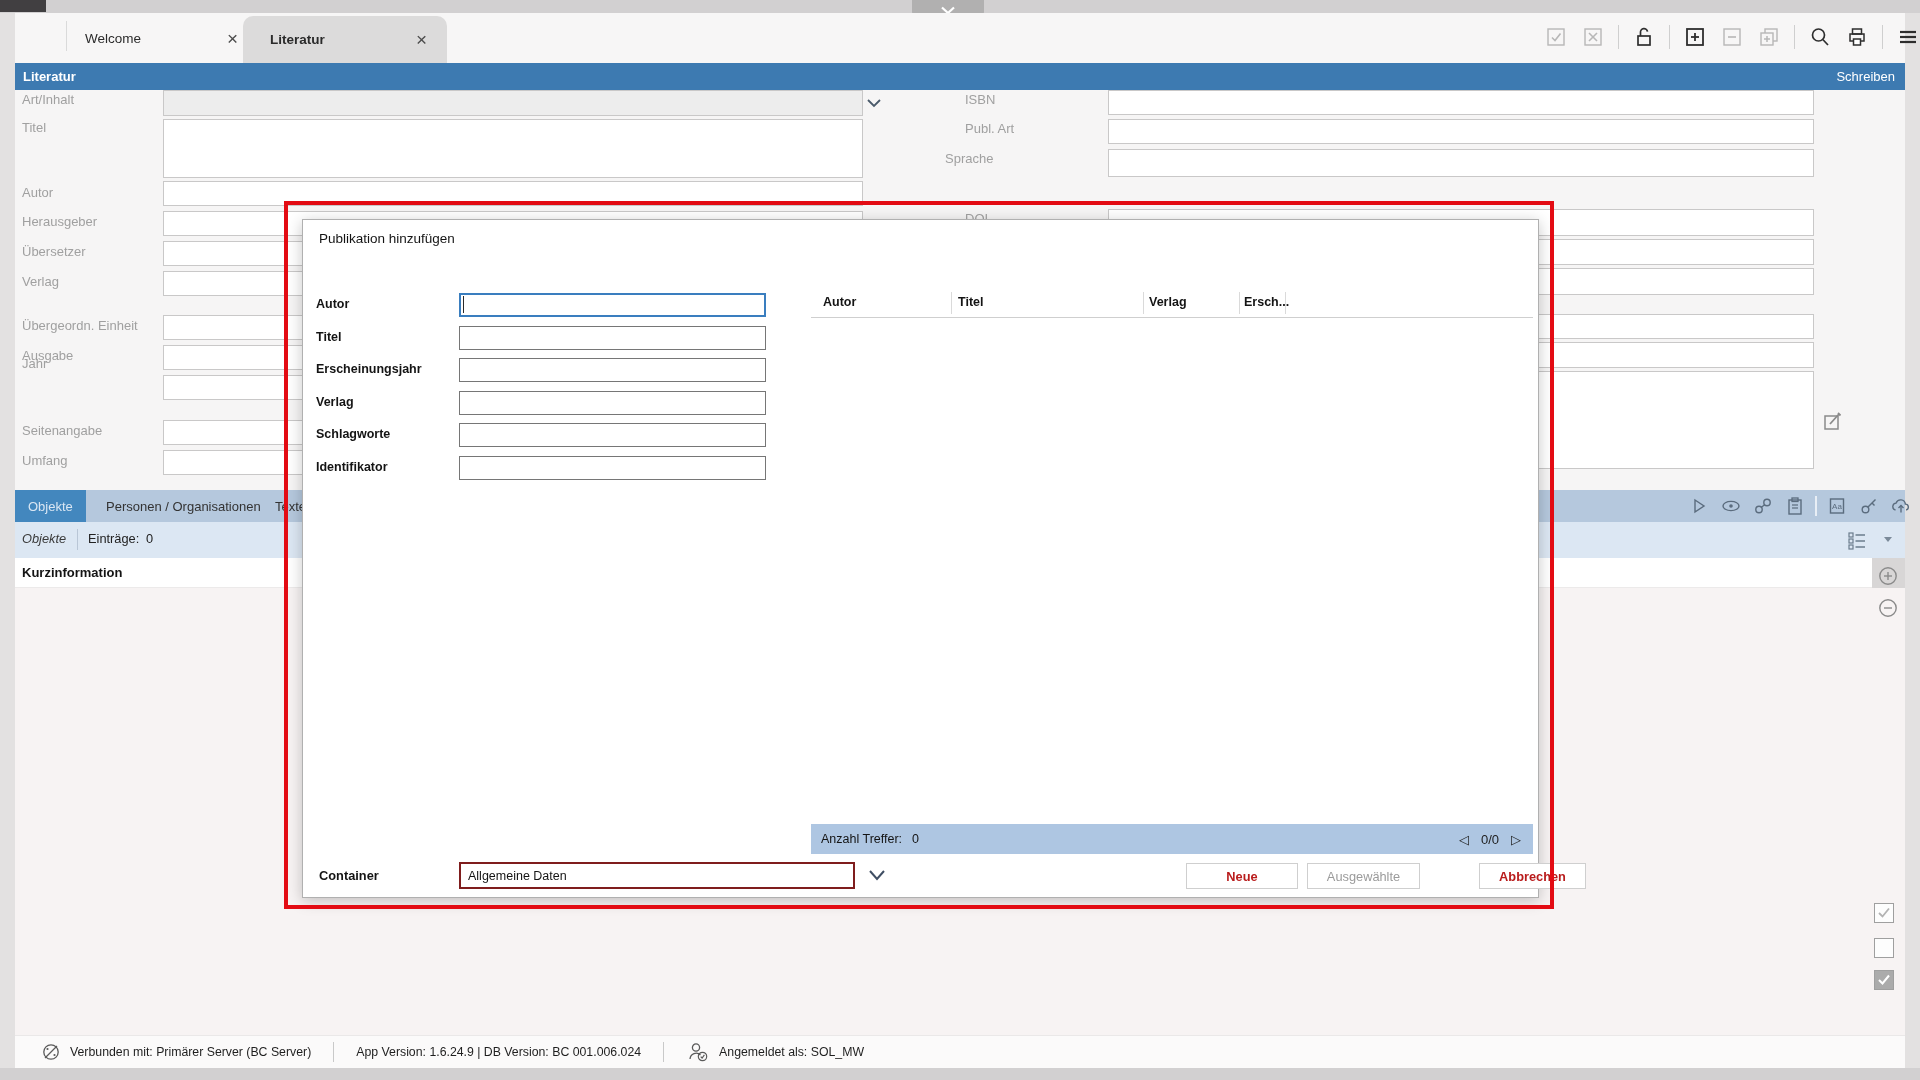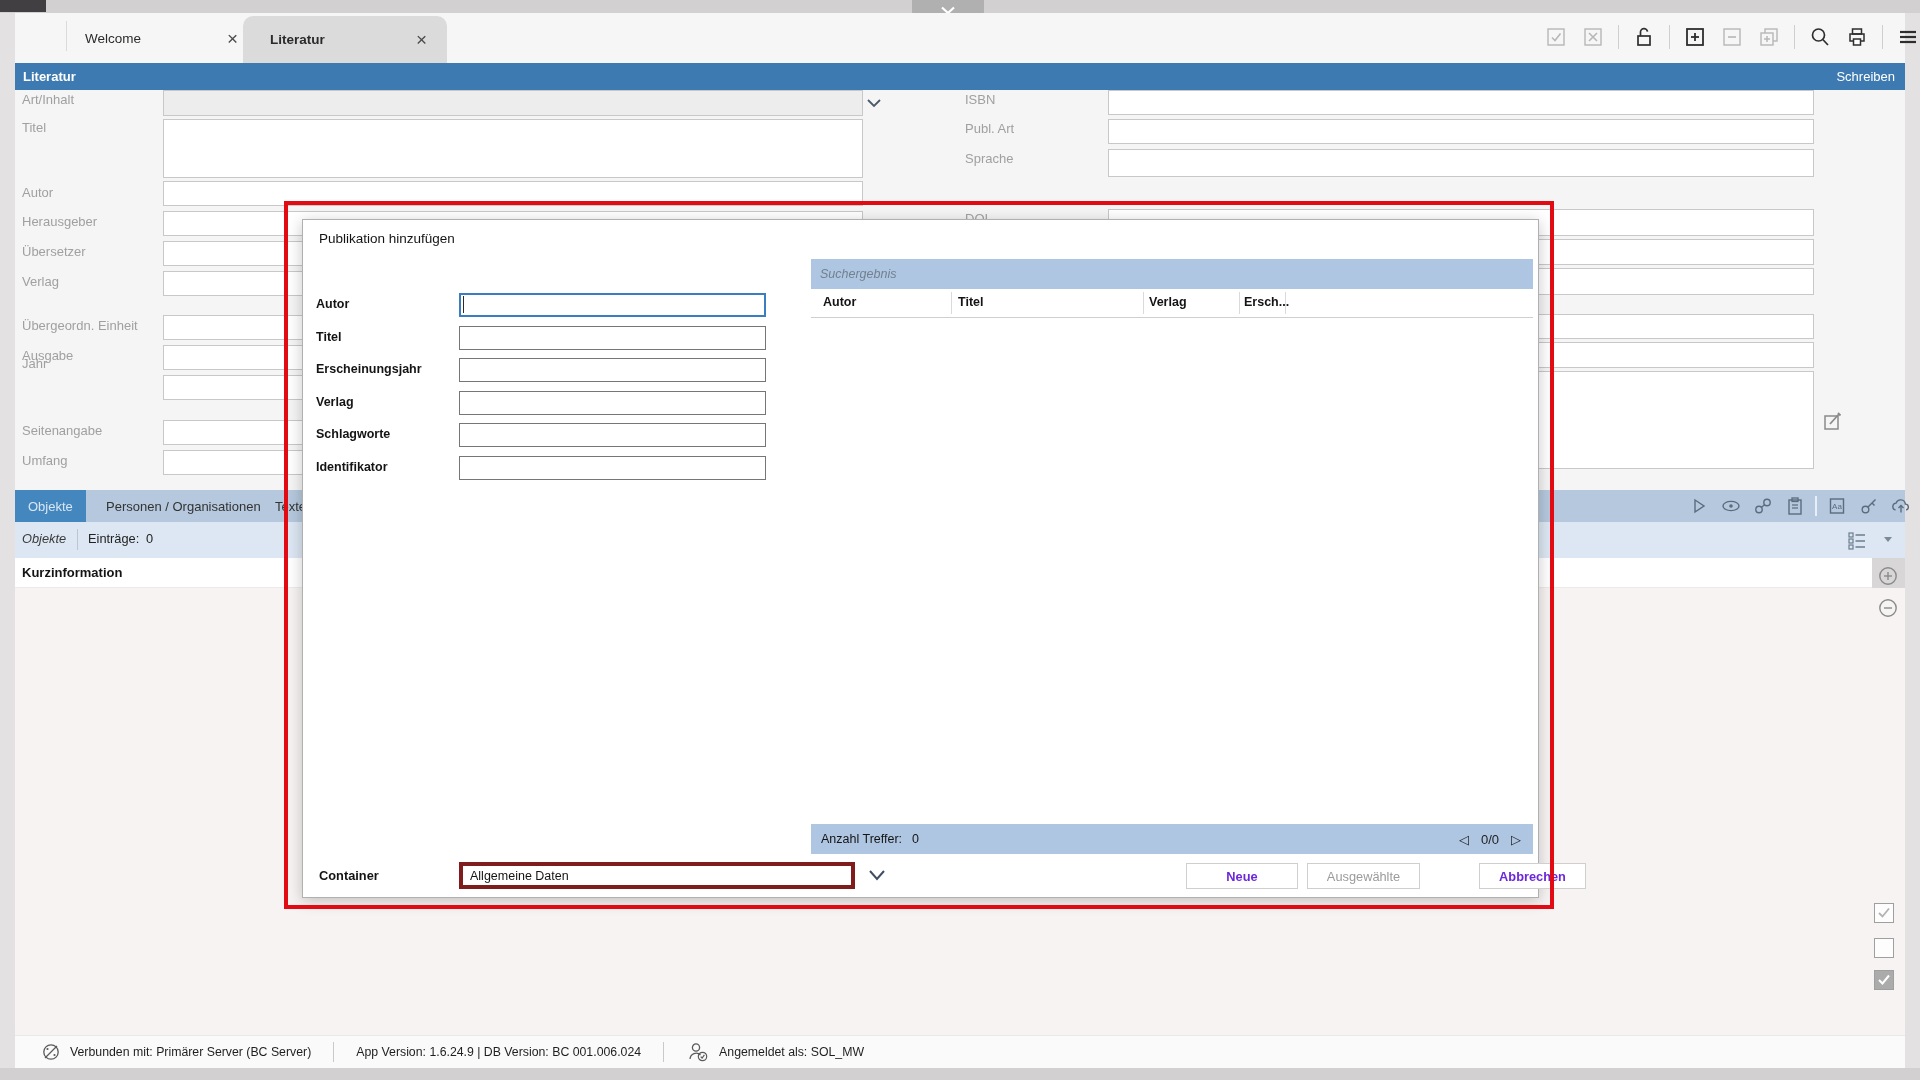--- a/index.html
+++ b/index.html
@@ -55,21 +55,21 @@
 
   
   .modal { left:302px; top:219px; width:1237px; height:679px; background:#fff; border:1px solid #b0b0b0; box-shadow:0 3px 14px rgba(0,0,0,.22); z-index:50; }
   .modal .blue-bar { position:absolute; background:#aec6e2; height:30px; display:flex; align-items:center; }
   .mlabel { position:absolute; font-size:12.5px; font-weight:700; color:#141414; }
   .minput { position:absolute; left:156px; width:307px; height:24px; background:#fff; border:1px solid #767676; font:12.5px "Liberation Sans",sans-serif; padding:2px 5px; }
   .minput.focused { border:1px solid #3a7ebf; box-shadow:0 0 0 1px #3a7ebf inset; }
   .sec-label { font-style:italic; color:#73808e; font-size:12.5px; }
   .col-head { position:absolute; top:6px; font-size:12.5px; font-weight:700; color:#141414; cursor:pointer; }
   .col-sep { position:absolute; top:3px; width:1px; height:22px; background:#dadada; }
-  .mbtn { position:absolute; top:643px; height:26px; background:#fff; border:1px solid #cfcfcf; font:12.8px "Liberation Sans",sans-serif; display:flex; align-items:center; justify-content:center; cursor:pointer; color:#6d28d9; font-weight:700; }
+  .mbtn { position:absolute; top:643px; height:26px; background:#fff; border:1px solid #cfcfcf; font:12.8px "Liberation Sans",sans-serif; display:flex; align-items:center; justify-content:center; cursor:pointer; color:#b91c1c; font-weight:700; }
   .mbtn.disabled { color:#9b9b9b; font-weight:400; }
   .pager { font-size:13px; color:#222; }
 
   
   .red-rect { left:284px; top:201px; width:1270px; height:708px; border:4px solid #e30b13; z-index:100; pointer-events:none; }
 
   svg { display:block; }
 </style>
 </head>
 <body>
@@ -200,21 +200,21 @@
   <input class="abs finput" style="left: 163px; top: 375px; width: 700px; height: 25px;">
   <span class="flabel" style="left:22px; top:423px;">Seitenangabe</span>
   <input class="abs finput" style="left: 163px; top: 420px; width: 700px; height: 25px;">
   <span class="flabel" style="left:22px; top:453px;">Umfang</span>
   <input class="abs finput" style="left: 163px; top: 450px; width: 700px; height: 25px;">
 
   <span class="flabel" style="left:965px; top:92px;">ISBN</span>
   <input class="abs finput" style="left: 1108px; top: 90px; width: 706px; height: 25px;">
   <span class="flabel" style="left:965px; top:121px;">Publ. Art</span>
   <input class="abs finput" style="left: 1108px; top: 119px; width: 706px; height: 25px;">
-  <span class="flabel" style="left:965px; top:151px;">Sprache</span>
+  <span class="flabel" style="left:945px; top:151px;">Sprache</span>
   <input class="abs finput" style="left: 1108px; top: 149px; width: 706px; height: 28px;">
   <span class="flabel" style="left:965px; top:211px;">DOI</span>
   <input class="abs finput" style="left: 1108px; top: 209px; width: 706px; height: 27px;">
   <input class="abs finput" style="left: 1108px; top: 239px; width: 706px; height: 26px;">
   <input class="abs finput" style="left: 1108px; top: 268px; width: 706px; height: 27px;">
   <input class="abs finput" style="left: 1108px; top: 314px; width: 706px; height: 25px;">
   <input class="abs finput" style="left: 1108px; top: 342px; width: 706px; height: 26px;">
   <textarea class="abs finput" style="left: 1108px; top: 371px; width: 706px; height: 98px; resize: none;"></textarea>
   <span class="abs" style="left:1822px; top:410px; cursor:pointer;">
     <svg width="22" height="22" viewBox="0 0 22 22">
@@ -375,23 +375,20 @@
     <span class="mlabel" style="left:13px; top:142px;">Erscheinungsjahr</span>
     <input class="minput" style="top: 138px;">
     <span class="mlabel" style="left:13px; top:175px;">Verlag</span>
     <input class="minput" style="top: 171px;">
     <span class="mlabel" style="left:13px; top:207px;">Schlagworte</span>
     <input class="minput" style="top: 203px;">
     <span class="mlabel" style="left:13px; top:240px;">Identifikator</span>
     <input class="minput" style="top: 236px;">
 
 
-    <div class="blue-bar" style="left:508px; top:39px; width:722px;">
-      <span class="sec-label" style="margin-left:9px;">Suchergebnis</span>
-    </div>
     <div class="abs" style="left:508px; top:69px; width:722px; height:29px; background:#fff; border-bottom:1px solid #cfcfcf;">
       <span class="col-head" style="left:12px;">Autor</span>
       <span class="col-sep" style="left:140px;"></span>
       <span class="col-head" style="left:147px;">Titel</span>
       <span class="col-sep" style="left:332px;"></span>
       <span class="col-head" style="left:338px;">Verlag</span>
       <span class="col-sep" style="left:428px;"></span>
       <span class="col-head" style="left:433px;">Ersch...</span>
       <span class="col-sep" style="left:474px;"></span>
     </div>
@@ -400,21 +397,21 @@
     <div class="blue-bar" style="left:508px; top:604px; width:722px;">
       <span style="margin-left:10px; font-size:12.5px; color:#141414;">Anzahl Treffer:</span>
       <span style="margin-left:10px; font-size:12.5px; color:#141414;">0</span>
       <span style="flex:1;"></span>
       <span class="pager" style="cursor:pointer;">◁</span>
       <span class="pager" style="margin:0 12px;">0/0</span>
       <span class="pager" style="margin-right:12px; cursor:pointer;">▷</span>
     </div>
 
     <span class="abs" style="left:16px; top:648px; font-size:12.8px; font-weight:700; color:#141414;">Container</span>
-    <span class="abs" style="left:156px; top:642px; width:396px; height:27px; background:#fff; border:4px solid #7f1d1d; display:flex; align-items:center; padding-left:7px; font-size:12.5px; color:#141414; cursor:pointer;">
+    <span class="abs" style="left:156px; top:642px; width:396px; height:27px; background:#fff; border:2px solid #7f1d1d; display:flex; align-items:center; padding-left:7px; font-size:12.5px; color:#141414; cursor:pointer;">
       <span>Allgemeine Daten</span>
     </span>
     <span class="abs chev" style="left:562px; top:646px;">
       <svg width="24" height="18" viewBox="0 0 24 18">
           <polyline points="5,5 12,13 19,5" fill="none" stroke="#3f4e63" stroke-width="2"></polyline>
         </svg>
     </span>
     <button class="mbtn" style="left:883px; width:112px;">Neue</button>
     <button class="mbtn disabled" style="left:1004px; width:113px;">Ausgewählte</button>
     <button class="mbtn" style="left:1176px; width:107px;">Abbrechen</button>

